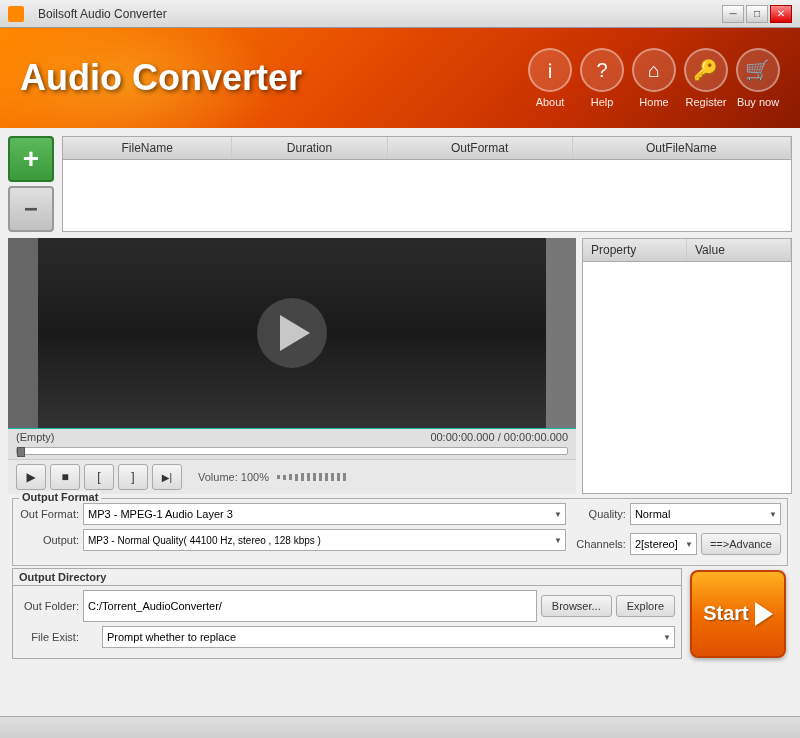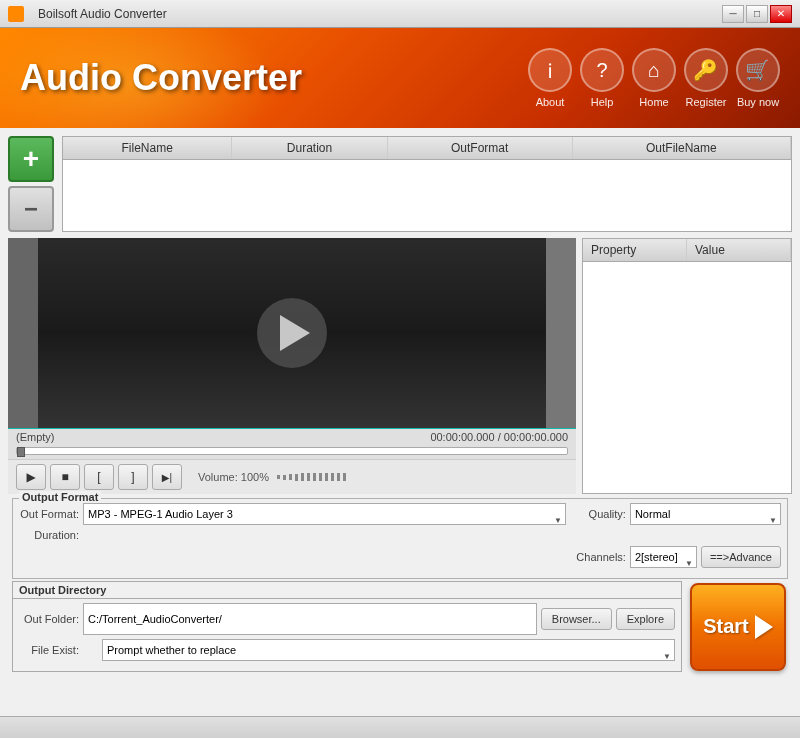--- a/index.html
+++ b/index.html
@@ -284,21 +284,21 @@
       padding: 0 4px;
       appearance: none;
       -webkit-appearance: none;
       cursor: pointer;
       position: relative;
     }
     .select-wrapper {
       flex: 1;
       position: relative;
       display: flex;
-      align-items: flex-end;
+      align-items: center;
     }
     .select-wrapper::after {
       content: '▼';
       position: absolute;
       right: 4px;
       font-size: 8px;
       color: #555;
       pointer-events: none;
     }
     .form-input {
@@ -406,21 +406,21 @@
       left: 6px;
       background: #f0f0f0;
       padding: 0 3px;
       font-size: 11px;
       font-weight: bold;
       color: #333;
     }
     .quality-channels-col {
       display: flex;
       flex-direction: column;
-      gap: 17px;
+      gap: 4px;
       min-width: 170px;
     }
   </style>
 </head>
 <body>
 
 <div class="title-bar">
   <div class="title-bar-left">
     <div class="title-bar-icon"></div>
     <span class="title-bar-text">Boilsoft Audio Converter</span>
@@ -545,21 +545,26 @@
       <div style="flex:1;">
         <div class="form-row">
           <span class="form-label">Out Format:</span>
           <div class="select-wrapper">
             <select class="form-select" style="width:100%; padding-right:18px;">
               <option>MP3 - MPEG-1 Audio Layer 3</option>
             </select>
           </div>
         </div>
         <div class="form-row">
-          <span class="form-label">Duration:</span>
+          <span class="form-label">Output:</span>
+          <div class="select-wrapper">
+            <select class="form-select" style="width:100%; padding-right:18px; font-size:10px;">
+              <option>MP3 - Normal Quality( 44100 Hz, stereo , 128 kbps )</option>
+            </select>
+          </div>
         </div>
       </div>
       <div class="quality-channels-col">
         <div class="form-row">
           <span class="form-label" style="min-width:52px;">Quality:</span>
           <div class="select-wrapper" style="flex:1;">
             <select class="form-select" style="width:100%; padding-right:18px;">
               <option>Normal</option>
             </select>
           </div>

